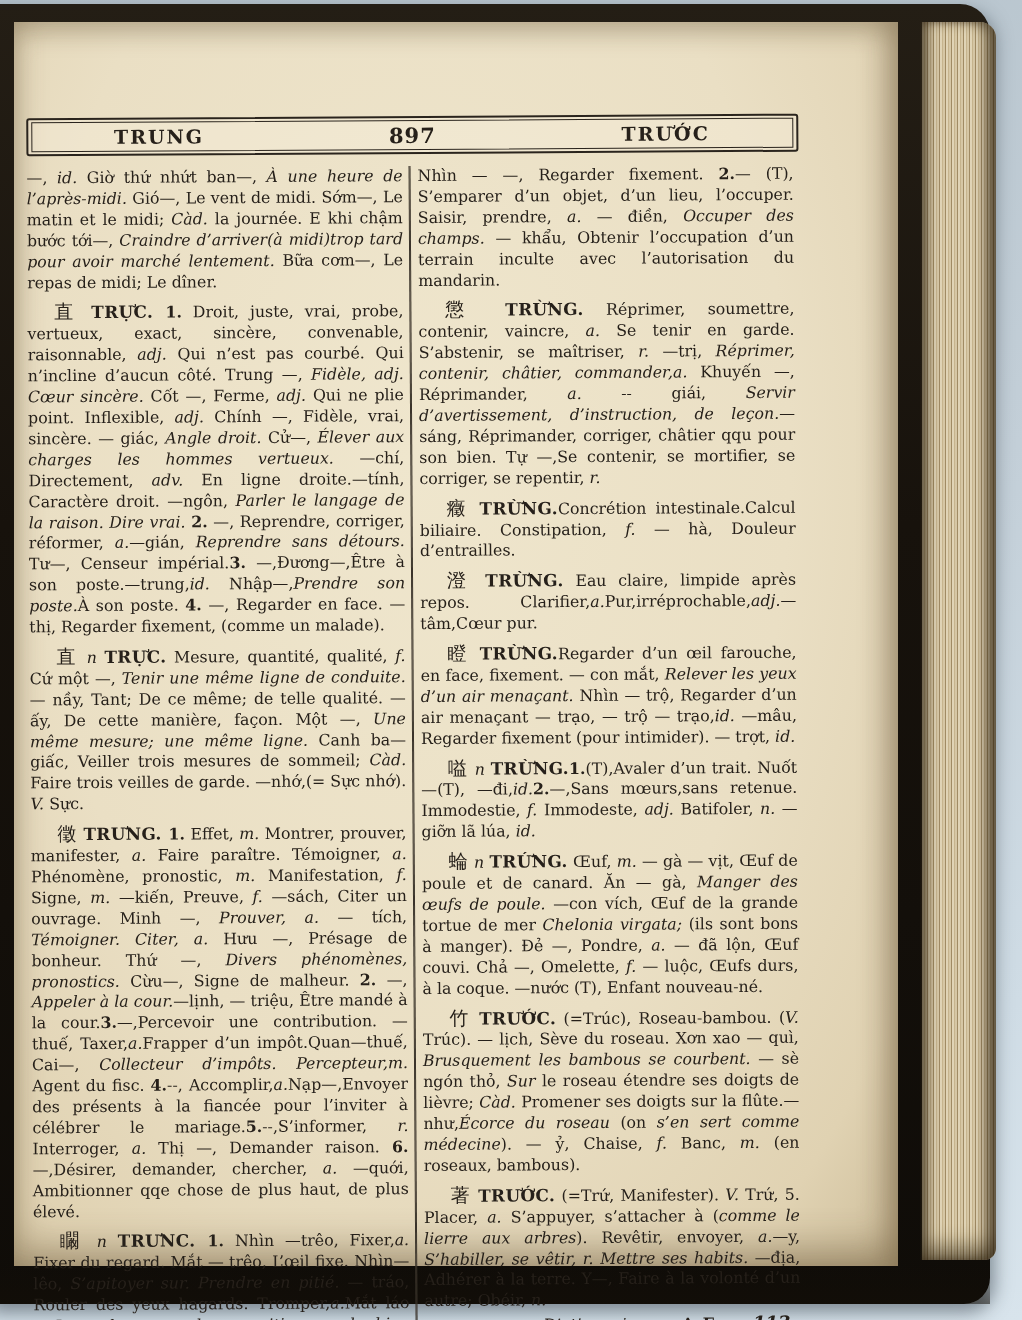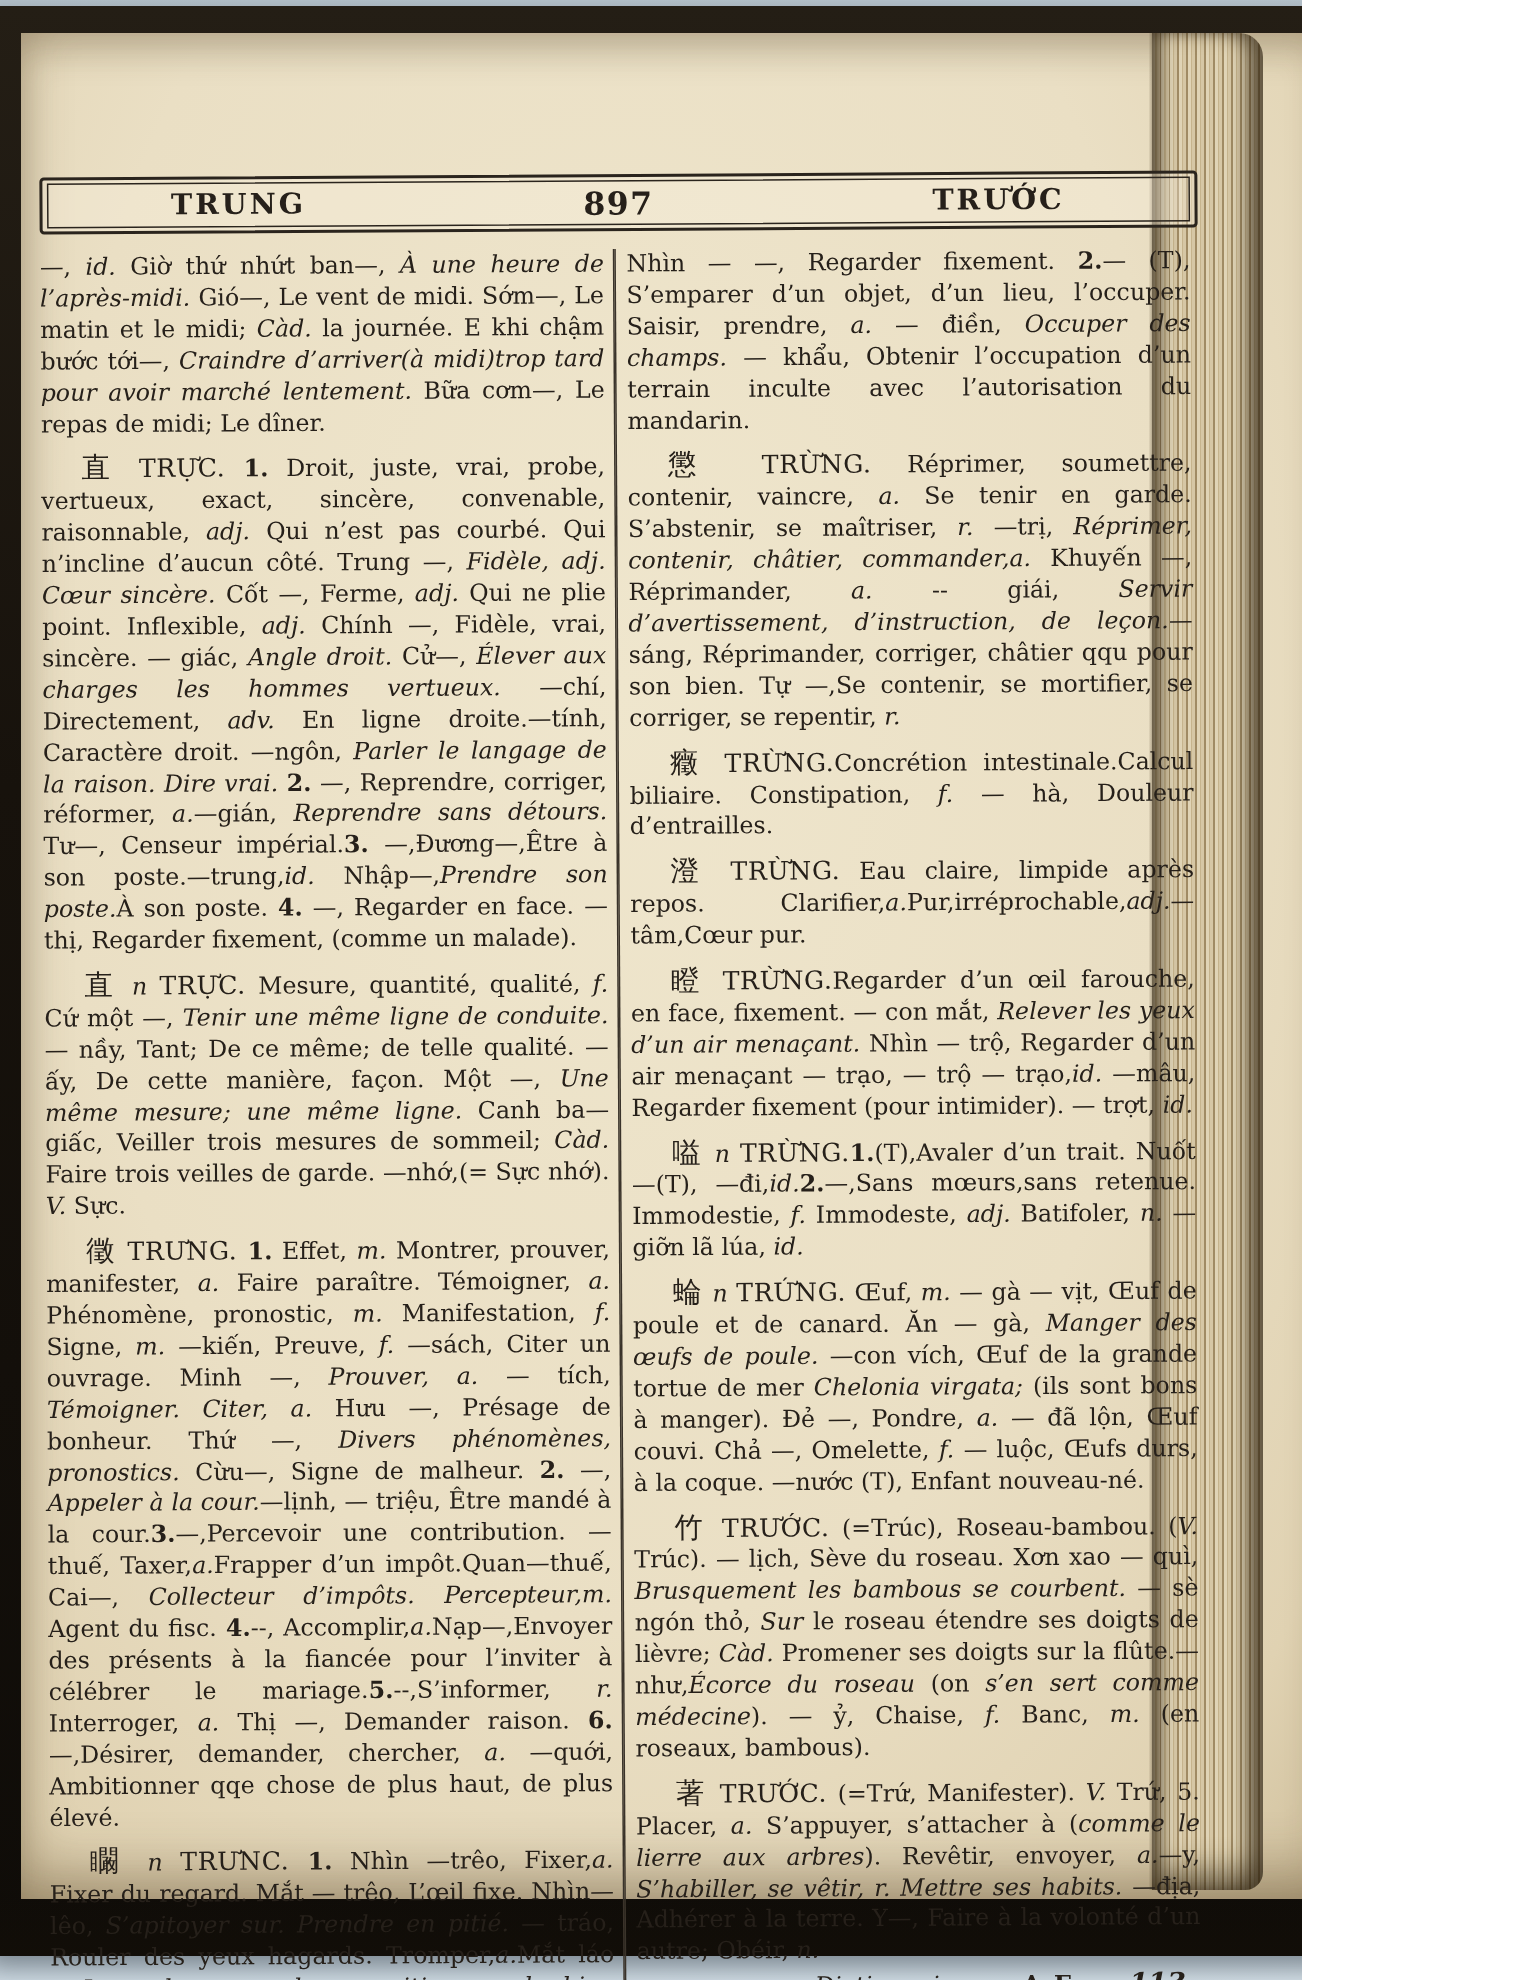--- a/index.html
+++ b/index.html
@@ -1,16 +1,16 @@
 <!DOCTYPE html>
 <html><head>
 <meta charset="utf-8">
 <style>
   html,body{margin:0;padding:0;}
-  .scene{position:relative;width:868px;height:1320px;overflow:hidden;
+  .scene{position:relative;width:1022px;height:1320px;overflow:hidden;
     background:linear-gradient(165deg,#b5c2cb 0%,#c3cfd8 45%,#cfdce5 80%,#d8e4ec 100%);
     font-family:"DejaVu Serif","Liberation Serif",serif;}
   .book{position:absolute;left:-14px;top:4px;width:1004px;height:1300px;
     background:linear-gradient(180deg,#241e15 0%,#17120c 40%,#0f0c08 100%);
     border-radius:0 30px 26px 0;box-shadow:4px 8px 18px rgba(35,45,55,.5);}
   .paper{position:absolute;left:14px;top:22px;width:884px;height:1244px;
     background:
       radial-gradient(ellipse at 45% 35%, #efe6cd 0%, #eadfc4 55%, #e0d2b2 85%, #cdbd9a 100%);
     box-shadow:inset 0 -22px 34px rgba(80,60,30,.30), inset -16px 0 26px rgba(80,60,30,.22),
       inset 0 14px 22px rgba(80,60,30,.18);}
@@ -31,21 +31,21 @@
   .hnum{font-weight:bold;font-size:21px;letter-spacing:1px;}
   .cols{display:flex;}
   .col{width:376px;font-size:15.8px;line-height:20.9px;text-align:justify;}
   .col-left{padding-right:6px;border-right:1px solid #3a332a;}
   .col-right{padding-left:7px;border-left:1px solid #3a332a;}
   .para{margin:0;}
   .para + .para{margin-top:9px;}
   .para.indent{text-indent:1.7em;}
   .s-i{font-style:italic;}
   .s-b{font-weight:bold;}
-  .s-h{font-weight:normal;font-size:16.8px;letter-spacing:.4px;}
+  .s-h{font-weight:bold;font-size:16.8px;letter-spacing:.4px;}
   .s-c{font-size:19px;line-height:1;}
   .footline{display:flex;justify-content:flex-end;align-items:baseline;gap:38px;
     padding-right:10px;margin-top:3px;font-size:16px;}
   .foot-dict{font-style:italic;}
   .foot-series{font-weight:bold;letter-spacing:1px;}
   .foot-num{font-weight:bold;font-style:italic;font-size:18px;}
   .bottom-shadow{position:absolute;left:0;bottom:0;width:100%;height:40px;
     background:linear-gradient(180deg,rgba(20,15,8,0),rgba(20,15,8,.55));}
 </style>
 </head>

